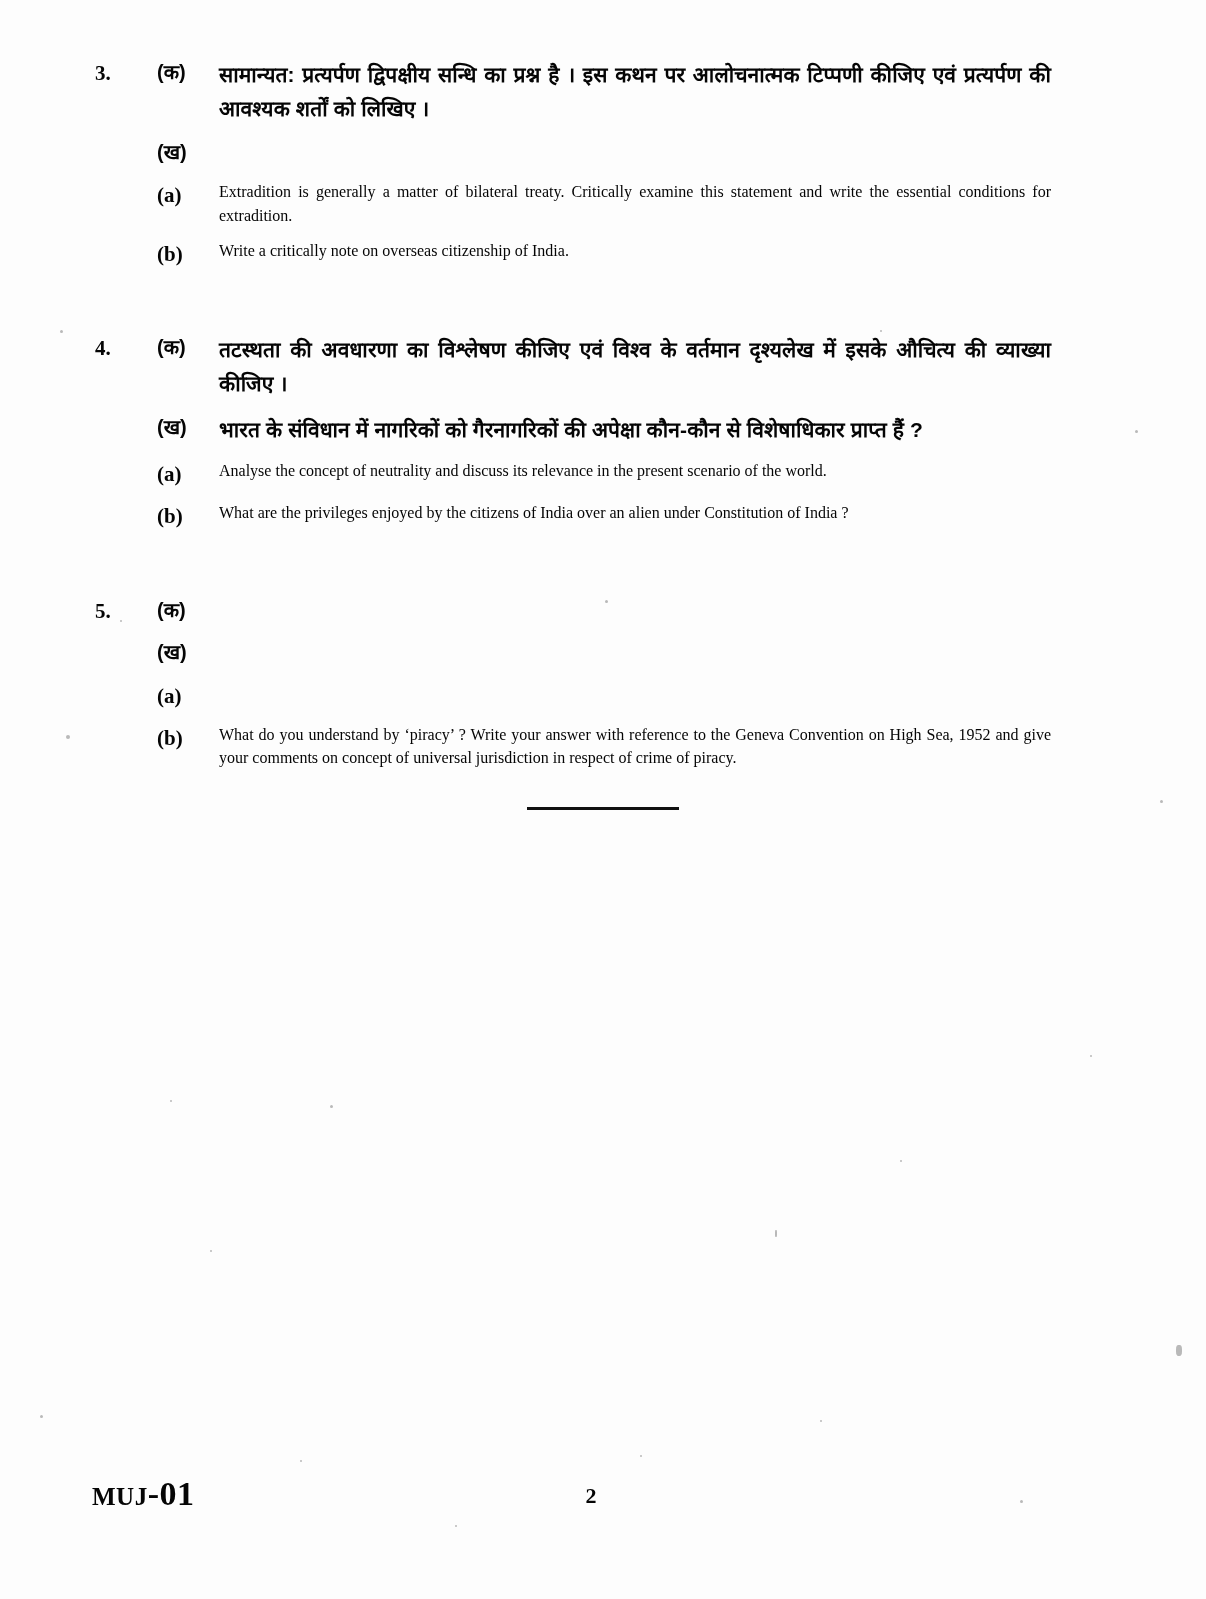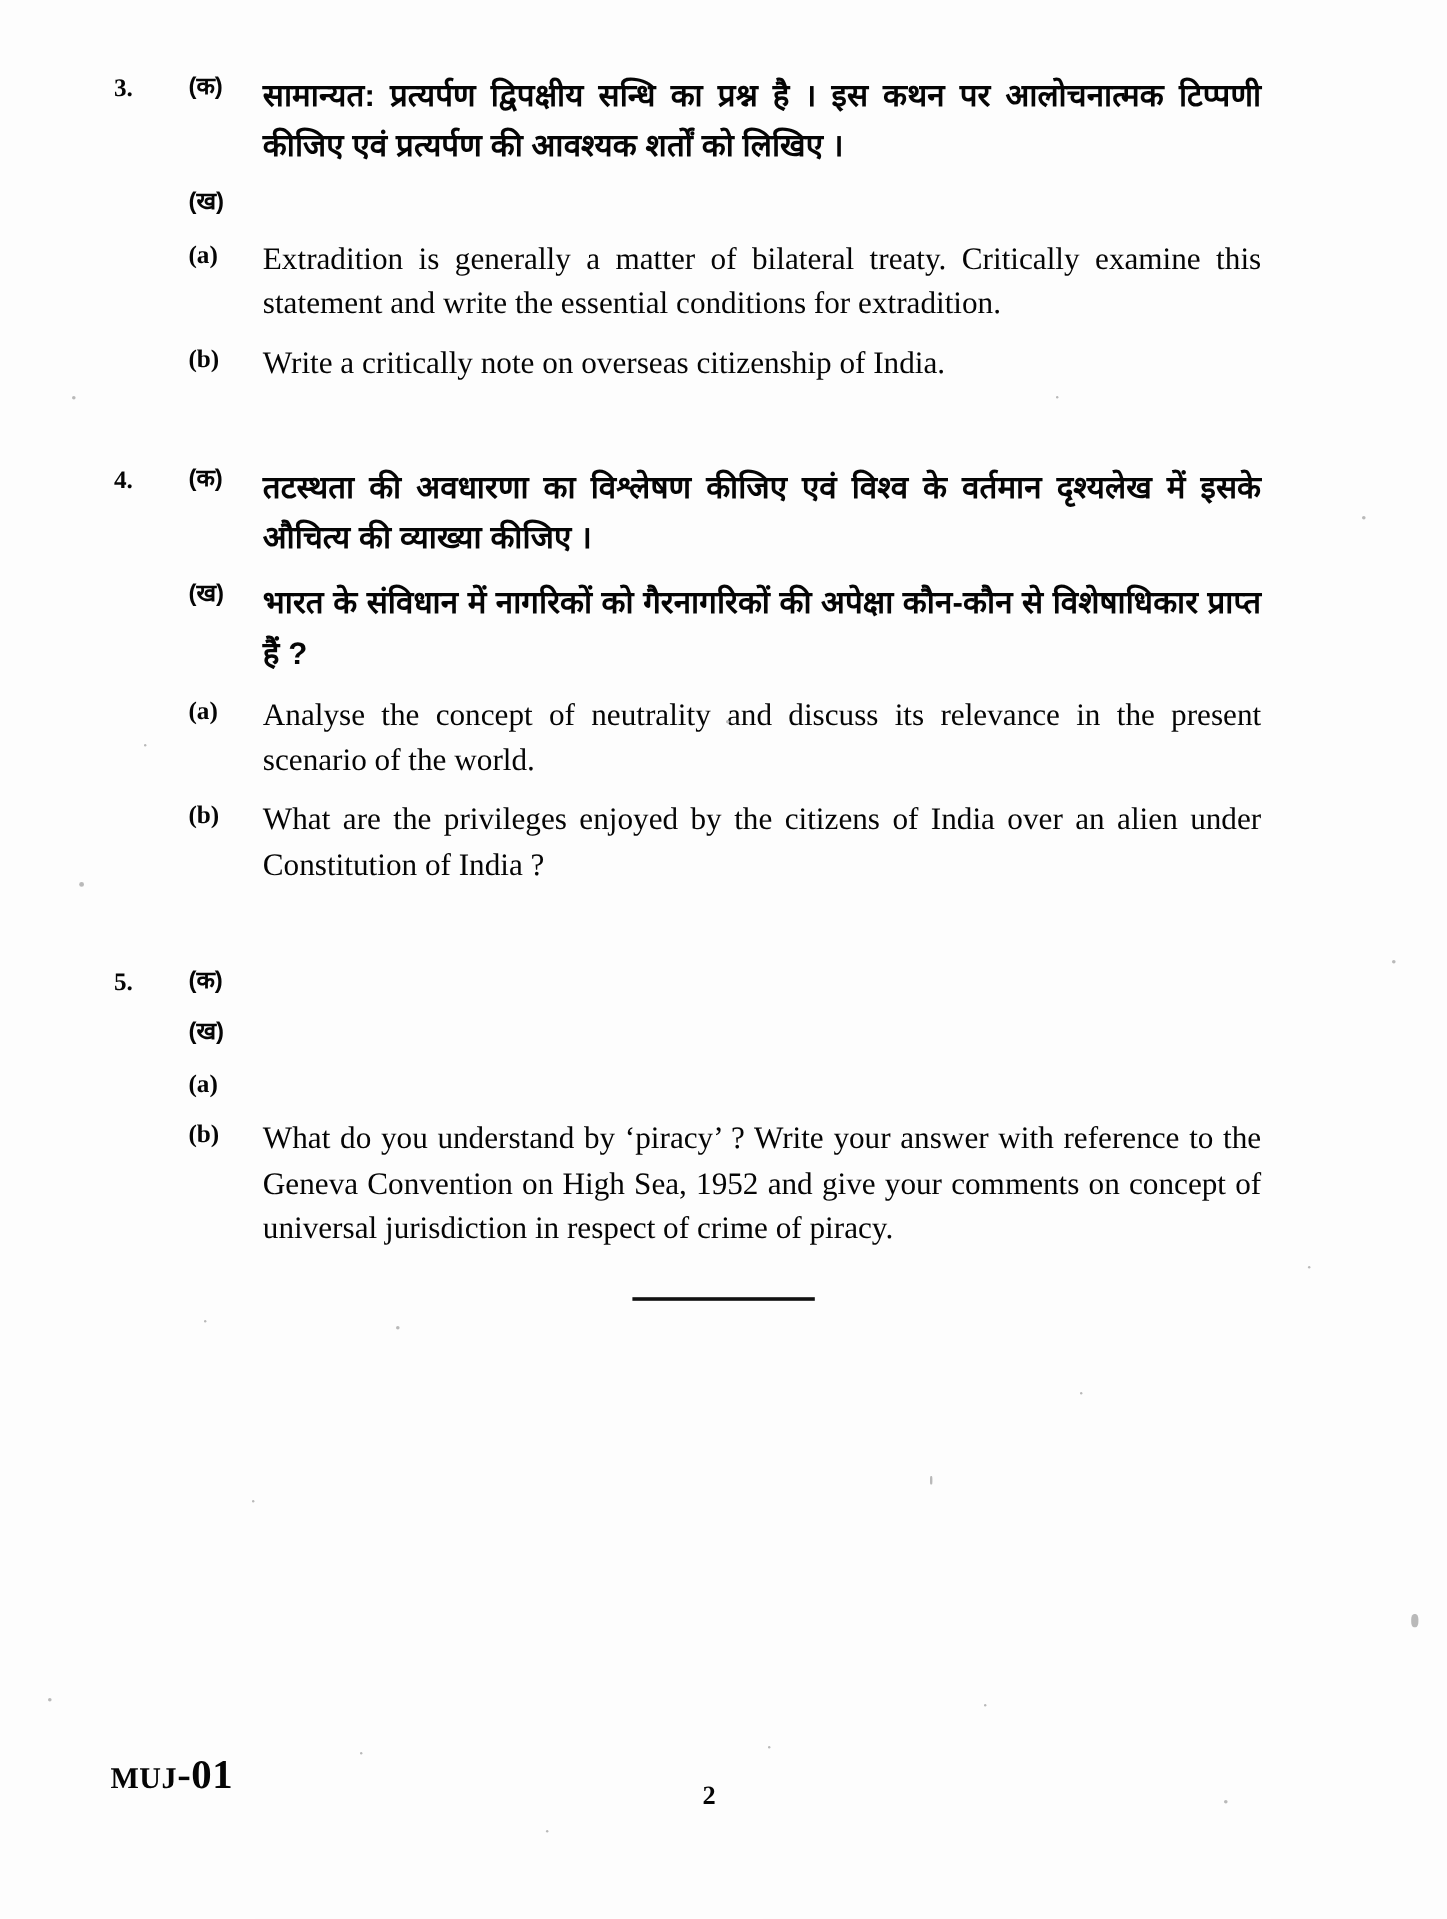--- a/index.html
+++ b/index.html
@@ -62,34 +62,34 @@
   .txt-col {
     flex: 1 1 auto;
     padding-right: 155px;
     font-size: 21.5px;
     line-height: 1.48;
     text-align: justify;
     text-justify: inter-word;
   }
   .txt-col.hindi {
     font-family: "Liberation Sans", "DejaVu Sans", sans-serif;
-    font-size: 26px;
+    font-size: 21px;
     font-weight: 700;
     line-height: 1.62;
     letter-spacing: 0.1px;
   }
   .lbl-col.hindi {
     font-family: "Liberation Sans", "DejaVu Sans", sans-serif;
     font-weight: 700;
     font-size: 20px;
   }
   .txt-col.english {
     font-family: "Liberation Serif", "DejaVu Serif", serif;
     font-weight: 400;
-    font-size: 26px;
+    font-size: 16px;
     line-height: 1.44;
   }
   .gap-sm { height: 10px; }
   .gap-lg { height: 58px; }
   .gap-xl { height: 62px; }
 
   .rule-wrap {
     display: flex;
     justify-content: center;
     margin-top: 38px;
@@ -103,21 +103,21 @@
   .footer {
     position: absolute;
     left: 0;
     right: 0;
     bottom: 86px;
     height: 40px;
   }
   .footer-code {
     position: absolute;
     left: 92px;
-    bottom: 14px;
+    bottom: 0;
     font-family: "Liberation Serif", "DejaVu Serif", serif;
     font-weight: 700;
     font-size: 34px;
     letter-spacing: 0.5px;
     white-space: nowrap;
   }
   .footer-code .smallcaps {
     font-size: 25px;
     letter-spacing: 0.5px;
   }

